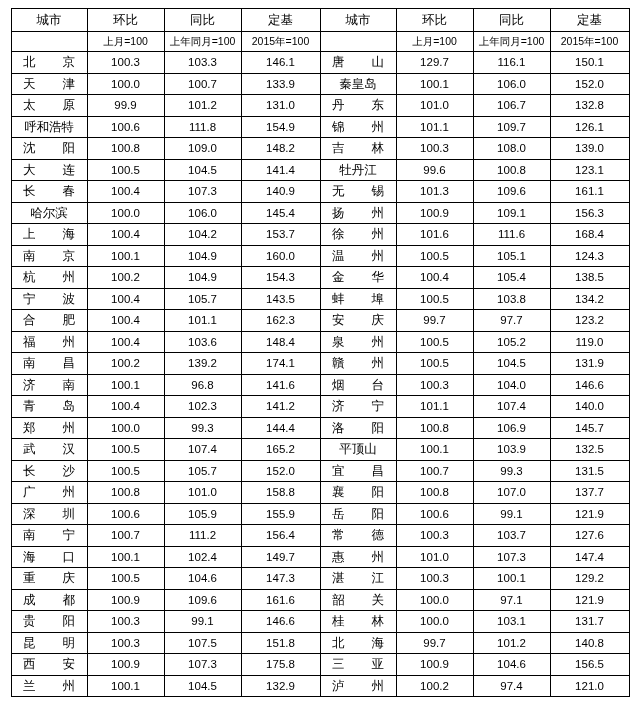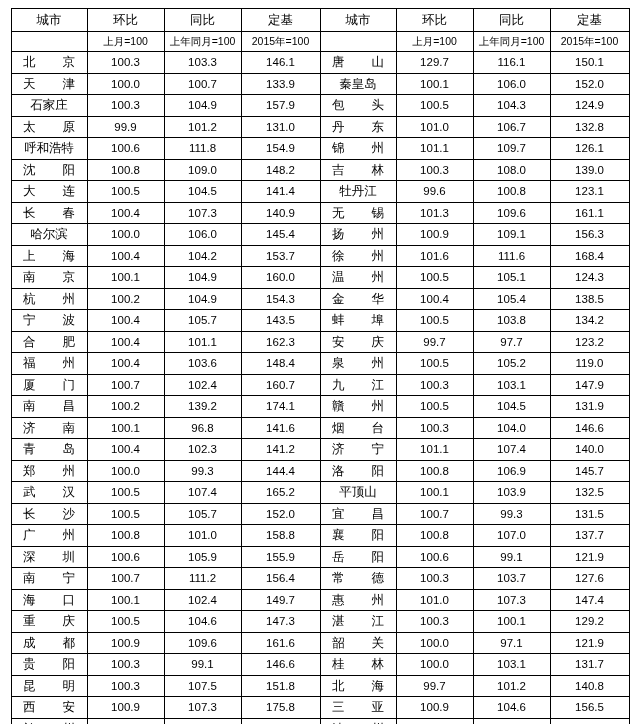--- a/index.html
+++ b/index.html
@@ -131,30 +131,20 @@
           <td class="city-name"><span class="city-2">天  津</span></td>
           <td class="num">100.0</td>
           <td class="num">100.7</td>
           <td class="num">133.9</td>
           <td class="city-name"><span class="city-3">秦皇岛</span></td>
           <td class="num">100.1</td>
           <td class="num">106.0</td>
           <td class="num">152.0</td>
         </tr>
         <tr>
-          <td class="city-name"><span class="city-3">石家庄</span></td>
-          <td class="num">100.3</td>
-          <td class="num">104.9</td>
-          <td class="num">157.9</td>
-          <td class="city-name"><span class="city-2">包  头</span></td>
-          <td class="num">100.5</td>
-          <td class="num">104.3</td>
-          <td class="num">124.9</td>
-        </tr>
-        <tr>
           <td class="city-name"><span class="city-2">太  原</span></td>
           <td class="num">99.9</td>
           <td class="num">101.2</td>
           <td class="num">131.0</td>
           <td class="city-name"><span class="city-2">丹  东</span></td>
           <td class="num">101.0</td>
           <td class="num">106.7</td>
           <td class="num">132.8</td>
         </tr>
         <tr>
@@ -261,30 +251,20 @@
           <td class="city-name"><span class="city-2">福  州</span></td>
           <td class="num">100.4</td>
           <td class="num">103.6</td>
           <td class="num">148.4</td>
           <td class="city-name"><span class="city-2">泉  州</span></td>
           <td class="num">100.5</td>
           <td class="num">105.2</td>
           <td class="num">119.0</td>
         </tr>
         <tr>
-          <td class="city-name"><span class="city-2">厦  门</span></td>
-          <td class="num">100.7</td>
-          <td class="num">102.4</td>
-          <td class="num">160.7</td>
-          <td class="city-name"><span class="city-2">九  江</span></td>
-          <td class="num">100.3</td>
-          <td class="num">103.1</td>
-          <td class="num">147.9</td>
-        </tr>
-        <tr>
           <td class="city-name"><span class="city-2">南  昌</span></td>
           <td class="num">100.2</td>
           <td class="num">139.2</td>
           <td class="num">174.1</td>
           <td class="city-name"><span class="city-2">贛  州</span></td>
           <td class="num">100.5</td>
           <td class="num">104.5</td>
           <td class="num">131.9</td>
         </tr>
         <tr>

